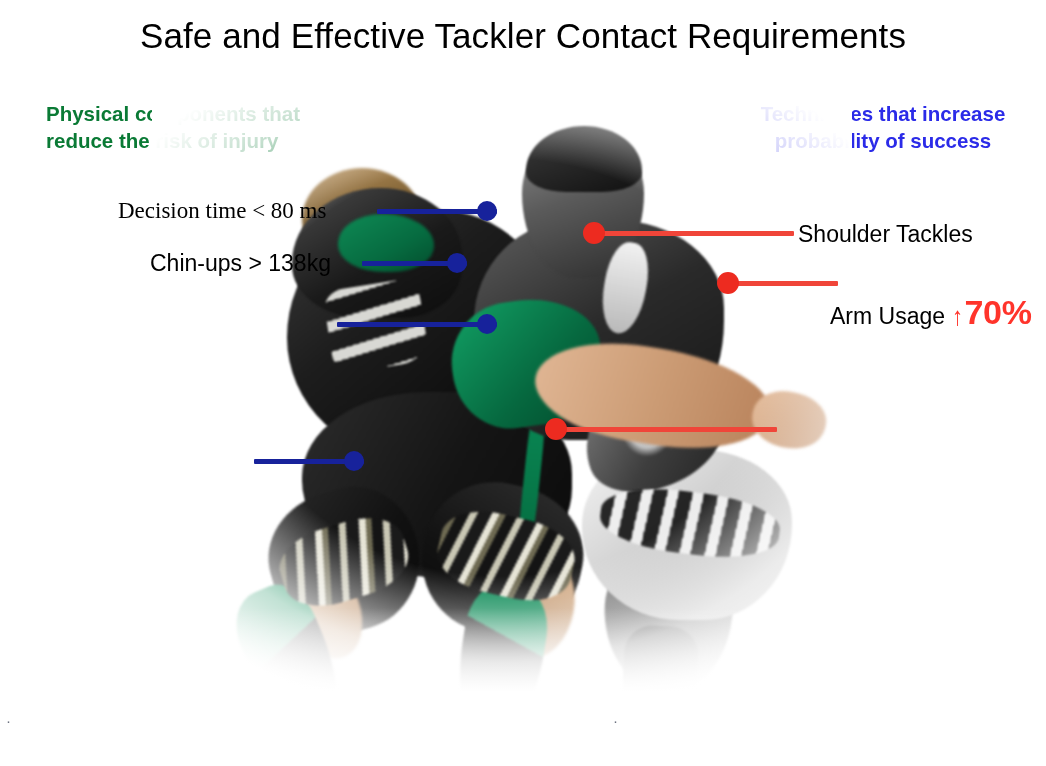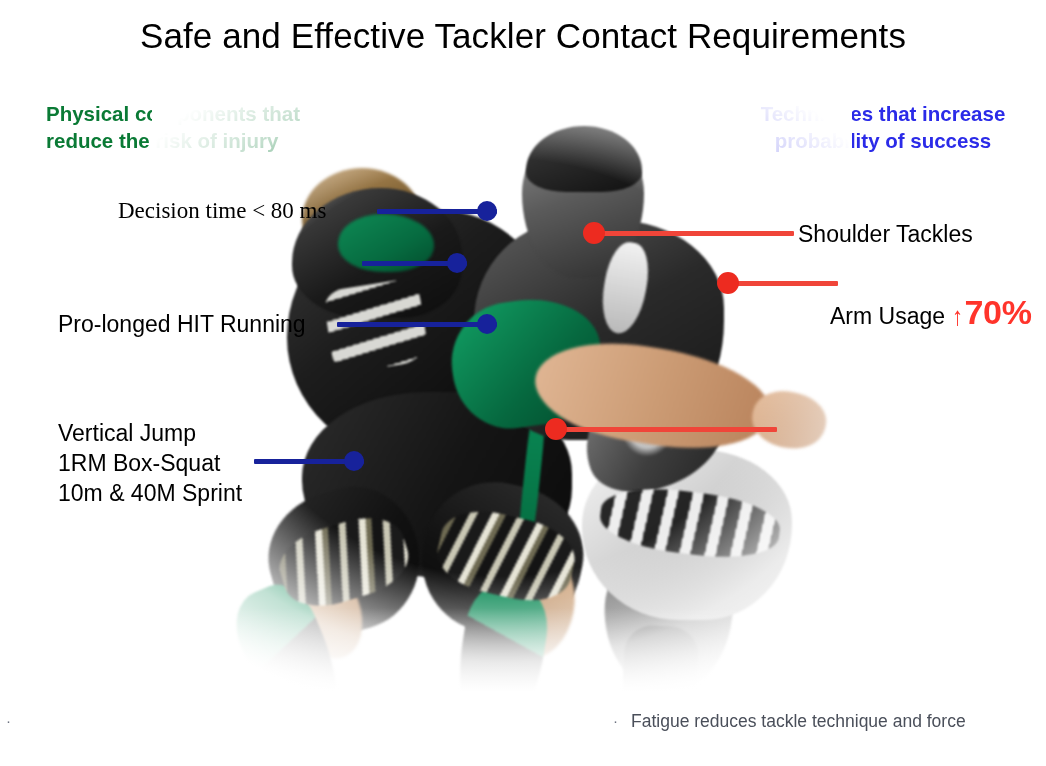--- a/index.html
+++ b/index.html
@@ -419,33 +419,29 @@
   <div class="conn red" style="left:720px; top:281px; width:110px;">
     <div class="bar" style="width:110px; left:8px;"></div>
     <div class="dot" style="left:-3px;"></div>
   </div>
   <div class="conn red" style="left:549px; top:427px; width:220px;">
     <div class="bar" style="width:220px; left:8px;"></div>
     <div class="dot" style="left:-4px;"></div>
   </div>
 
   <div class="label" style="left:118px; top:196px;font-family:Liberation Serif, serif;">Decision time &lt; 80 ms</div>
-  <div class="label" style="left:58px;  top:309px;">Pro-longed HIT Running</div>
-  <div class="label" style="left:58px;  top:418px;">Vertical Jump
-1RM Box-Squat
-10m &amp; 40M Sprint</div>
+  <div class="label" style="left:150px; top:248px;">Chin-ups &gt; 138kg</div>
 
   <div class="label r" style="left:798px; top:219px;">Shoulder Tackles</div>
 
   <div class="label r" style="left:830px; top:267px;">
     <span>Arm Usage </span><span class="arrow-up">↑</span><span class="stat">70%</span>
   </div>
 
 
   <div class="footnote" id="footnote-left">
     <span class="bullet">·</span>
   </div>
   <div class="footnote" id="footnote-right">
     <span class="bullet">·</span>
-    <span class="txt">Fatigue reduces tackle technique and force</span>
   </div>
 
 </div>
 
 </body></html>

